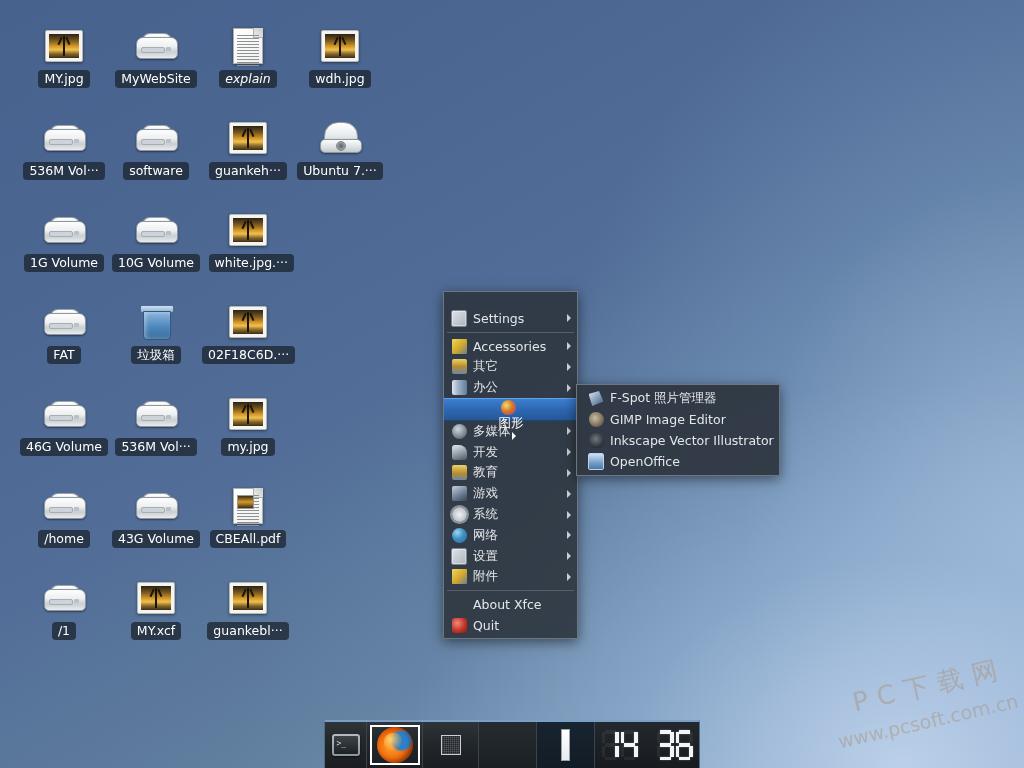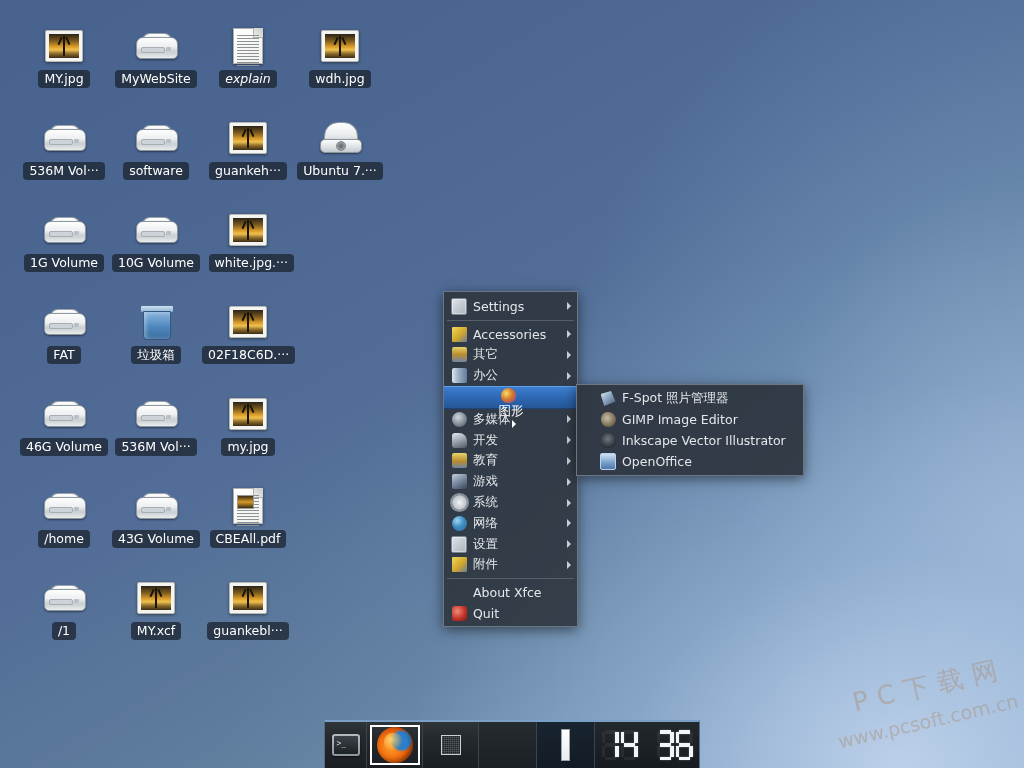--- a/index.html
+++ b/index.html
@@ -197,21 +197,21 @@
   }
 
   
   #xfce-menu {
     position: absolute;
     left: 443px; top: 291px;
     width: 133px;
     background: rgba(45,53,62,0.90);
     border: 1px solid #6d7782;
     box-shadow: 0 3px 12px rgba(0,0,0,0.5);
-    padding: 4px 0 2px 0;
+    padding: 16px 0 2px 0;
     font-size: 12.5px;
     color: #e4e7ea;
   }
   .mrow {
     position: relative;
     display: flex;
     align-items: center;
     height: 20.8px;
     padding: 0 6px 0 7px;
     cursor: default;
@@ -246,21 +246,21 @@
   .mrow.noicon .mtxt { padding-left: 22px; }
 
   
   #xfce-submenu {
     position: absolute;
     left: 576px; top: 384px;
     width: 194px;
     background: rgba(45,53,62,0.93);
     border: 1px solid #6d7782;
     box-shadow: 0 3px 12px rgba(0,0,0,0.5);
-    padding: 3px 16px;
+    padding: 3px 4px;
     color: #e4e7ea;
   }
   #xfce-submenu .mrow { height: 21px; padding: 0 8px 0 7px; }
 
   
   .gi { width: 15px; height: 15px; border-radius: 2px; display: block; }
   .gi-settings { background: linear-gradient(135deg,#dfe4e9 0%,#aab3bd 100%); border: 1px solid #7b848e;
                  box-shadow: inset 0 0 0 1px rgba(255,255,255,0.4); }
   .gi-accessories { background: linear-gradient(135deg,#f2d75c 0%,#cfa72c 55%,#6b7b9a 100%); border-radius: 1px; }
   .gi-other { background: linear-gradient(180deg,#e8d26a 0%,#b88d2d 50%,#6e86a8 100%); }

